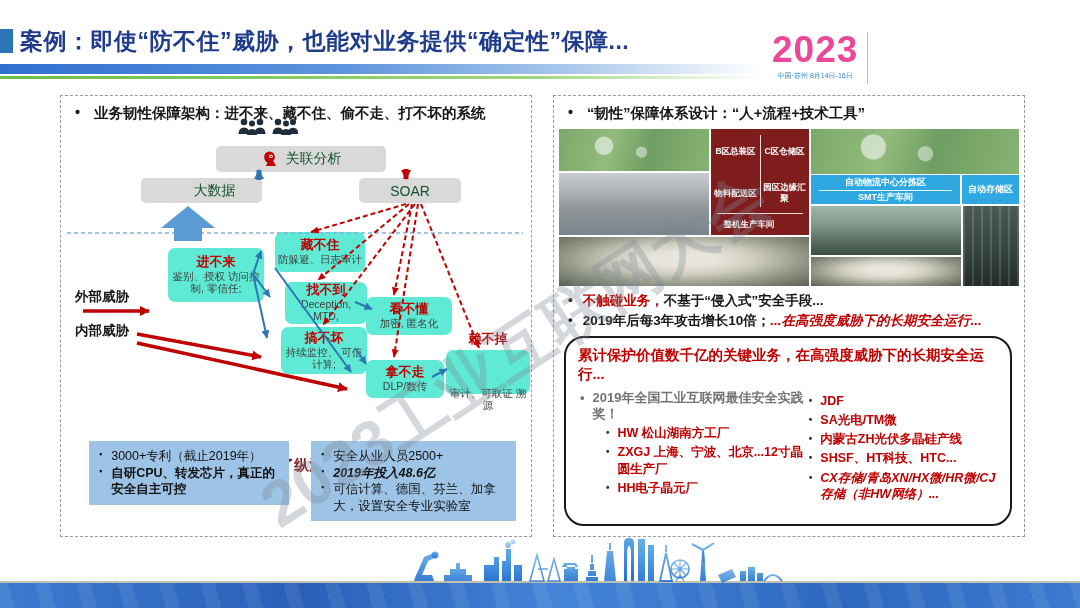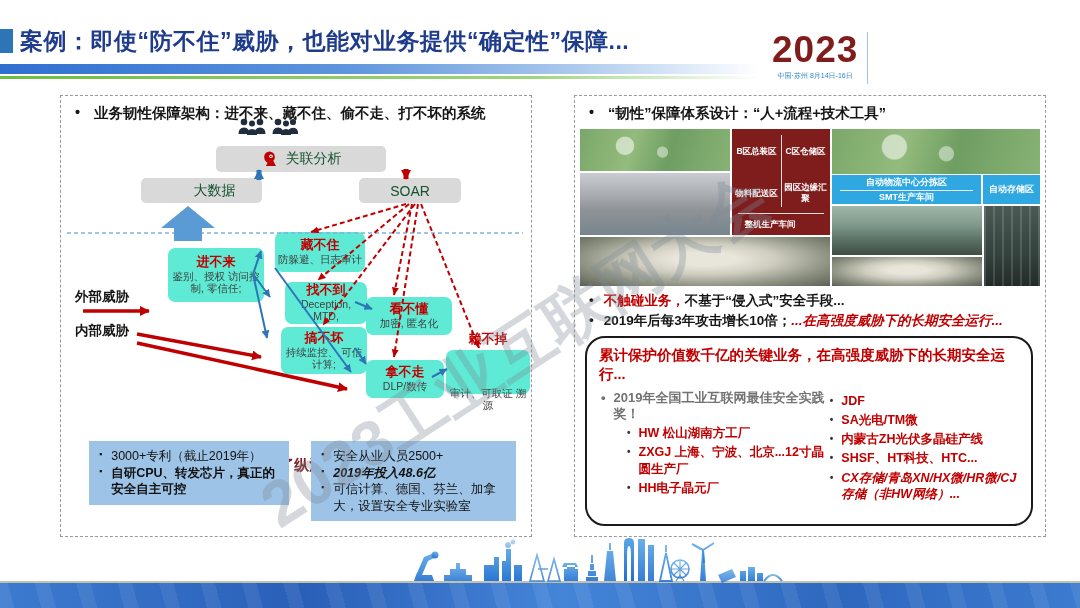--- a/index.html
+++ b/index.html
@@ -9,31 +9,31 @@
 
   
   .accent-square{left:0;top:29px;width:13px;height:24px;background:#2E75B6;}
   .page-title{left:20px;top:26px;font-size:23px;font-weight:bold;color:#1F3C8C;letter-spacing:.5px;}
   .bar-blue{left:0;top:64px;width:760px;height:10px;
             background:linear-gradient(90deg,#2f6fd0 0%,#5d94dd 45%,#a9c8ec 75%,rgba(255,255,255,0) 100%);}
   .bar-green{left:0;top:76px;width:760px;height:3px;
              background:linear-gradient(90deg,#6abf45 0%,#9ed47e 70%,rgba(255,255,255,0) 100%);}
   .logo{left:772px;top:30px;width:300px;height:58px;display:flex;align-items:flex-start;}
   .logo-left{display:flex;flex-direction:column;align-items:center;}
-  .logo-year{font-size:37px;line-height:40px;font-weight:bold;color:#7f1d1d;letter-spacing:1px;}
+  .logo-year{font-size:37px;line-height:40px;font-weight:bold;color:#ec4899;letter-spacing:1px;}
   .logo-venue{font-size:7px;color:#2E86C8;white-space:nowrap;margin-top:1px;}
   .logo-div{width:1px;height:52px;background:#9cc3e8;margin:2px 9px 0 9px;}
   .logo-name{font-size:17px;font-weight:bold;color:#1B75BC;letter-spacing:6px;line-height:20px;white-space:nowrap;}
   .logo-en{font-size:6.5px;color:#4a90c8;letter-spacing:2.3px;margin-top:2px;white-space:nowrap;}
   .logo-tag{font-size:8.5px;font-weight:bold;color:#1B75BC;margin-top:4px;white-space:nowrap;}
 
   
   .panel{border:1px dashed #9a9a9a;background:#fff;}
   .panel-left{left:60px;top:95px;width:470px;height:440px;}
-  .panel-right{left:574px;top:95px;width:470px;height:440px;}
+  .panel-right{left:553px;top:95px;width:470px;height:440px;}
   .p-head{position:absolute;left:10px;top:8px;font-size:14.5px;font-weight:bold;color:#161616;display:flex;}
   .p-head::before{content:"•";margin:0 14px 0 4px;}
 
   
   .gbox{position:absolute;background:#D9D9D9;border-radius:5px;display:flex;align-items:center;
         justify-content:center;color:#14532d;font-size:14px;z-index:2;}
   .cap{position:absolute;background:#5eead4;border-radius:7px;text-align:center;padding:2px 3px;z-index:2;
        display:flex;flex-direction:column;justify-content:center;box-sizing:border-box;margin-left:12px;}
   .cap-title{font-size:13px;font-weight:bold;color:#C00000;line-height:1.15;}
   .cap-desc{font-size:10.5px;color:#3f3f3f;line-height:1.18;}

